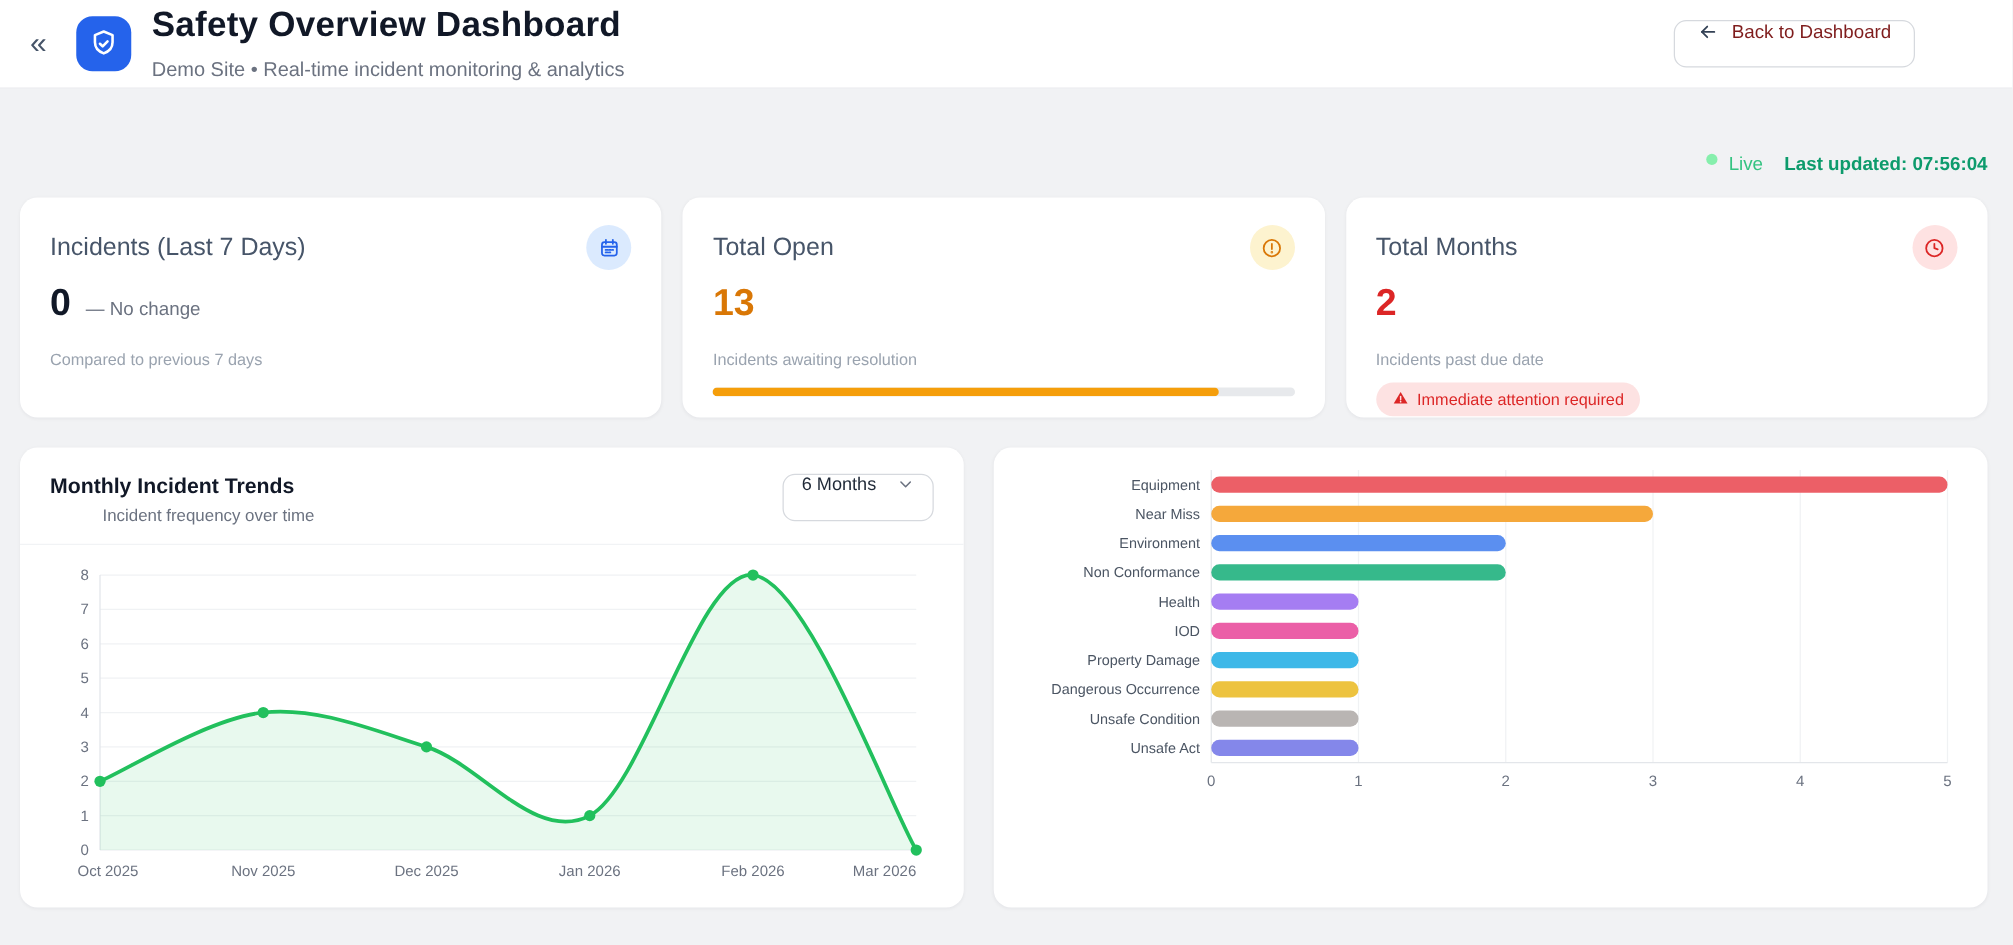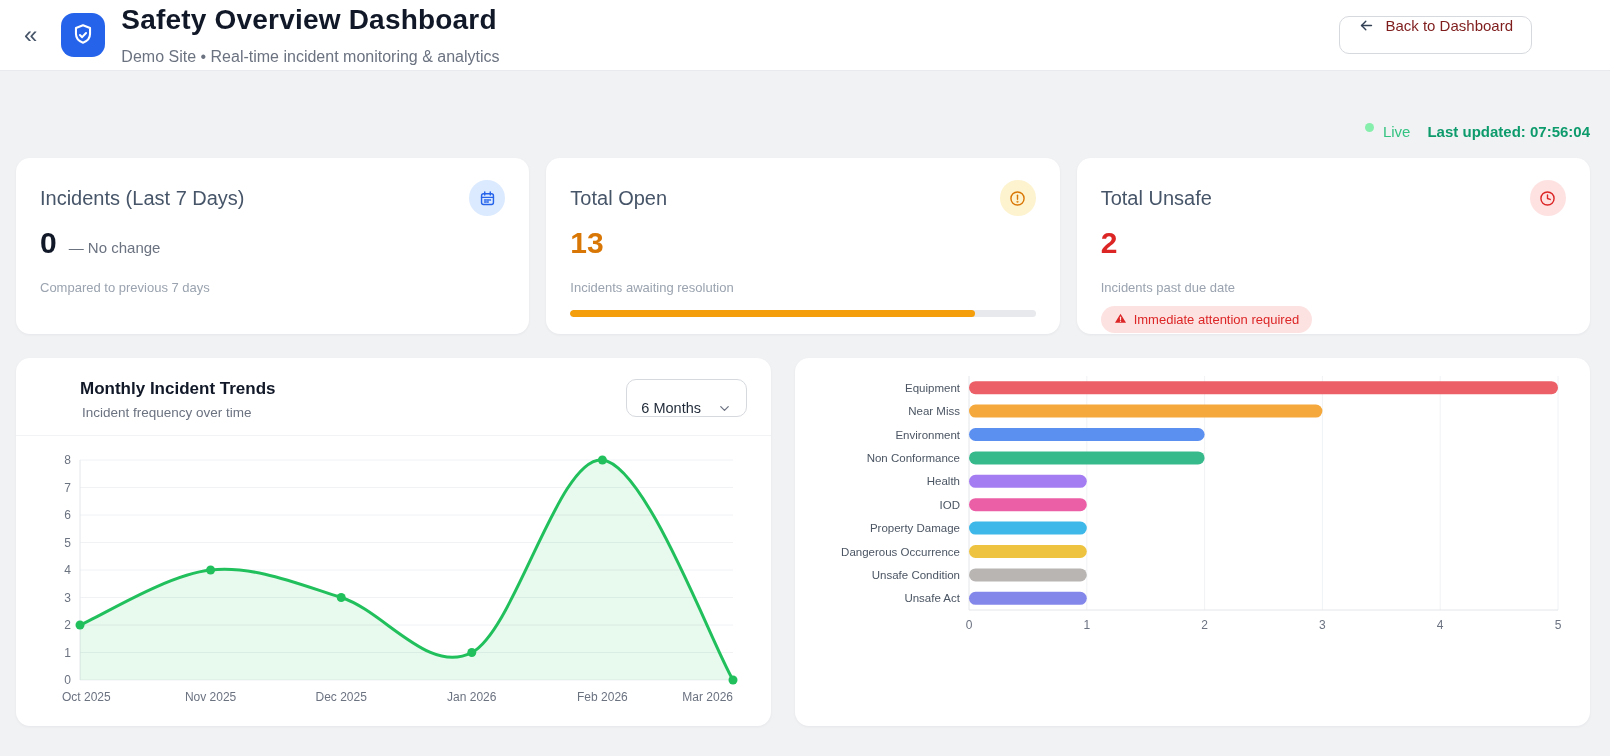--- a/index.html
+++ b/index.html
@@ -57,23 +57,23 @@
   .badge { margin-top:11px; display:inline-flex; align-items:flex-start; gap:7px;
     background:#fde2e2; color:#dc2626; font-size:13px; padding:6px 13px; border-radius:999px; }
   .badge svg { width:13px; height:13px; }
 
   
   .charts { display:grid; grid-template-columns:755px 1fr; gap:24px; margin-top:24px; }
   .chart-card { background:#fff; border-radius:14px; height:368px;
     box-shadow:0 1px 3px rgba(16,24,40,.05); overflow:hidden; }
   .chart-head { display:flex; justify-content:space-between; align-items:flex-start;
     padding:21px 24px 15px; border-bottom:1px solid #f1f3f5; }
-  .chart-title { font-size:17px; font-weight:700; color:#111827;margin-left:40px; }
+  .chart-title { font-size:17px; font-weight:700; color:#111827; }
   .chart-subtitle { font-size:13.5px; color:#6b7280; margin-top:6px;margin-left:42px; }
-  .range-select { display:flex; align-items:flex-end; gap:16px; background:#fff;
+  .range-select { display:flex; align-items:flex-start; gap:16px; background:#fff;
     border:1px solid #d6d9de; border-radius:10px; height:38px; padding:0 14px;
     font-size:14.5px; color:#1f2937; cursor:pointer; font-family:inherit; }
   .range-select svg { width:15px; height:15px; stroke:#6b7280; fill:none;
     stroke-width:2; stroke-linecap:round; stroke-linejoin:round; }
   .chart-body { padding:12px 24px 0; }
   svg.chart-canvas { display:block; }
   svg text.tick { font-family:"Liberation Sans", sans-serif; font-size:12px; fill:#6b7280; }
   svg text.cat  { font-family:"Liberation Sans", sans-serif; font-size:11.5px; fill:#4b5563; }
 </style>
 </head>
@@ -150,21 +150,21 @@
         <span class="stat-value v-amber">13</span>
       </div>
       <div class="stat-caption">Incidents awaiting resolution</div>
       <div class="progress-track">
         <div class="progress-fill" style="width: 87%;"></div>
       </div>
     </div>
 
     <div class="stat-card">
       <div class="stat-head">
-        <span class="stat-title">Total Unsafe</span>
+        <span class="stat-title">Total Months</span>
         <span class="icon-bubble bubble-red">
           <svg viewBox="0 0 24 24">
               <circle cx="12" cy="12" r="8.3"></circle>
               <polyline points="12,7.6 12,12 15.4,13.2"></polyline>
             </svg>
         </span>
       </div>
       <div class="value-row">
         <span class="stat-value v-red">2</span>
       </div>

